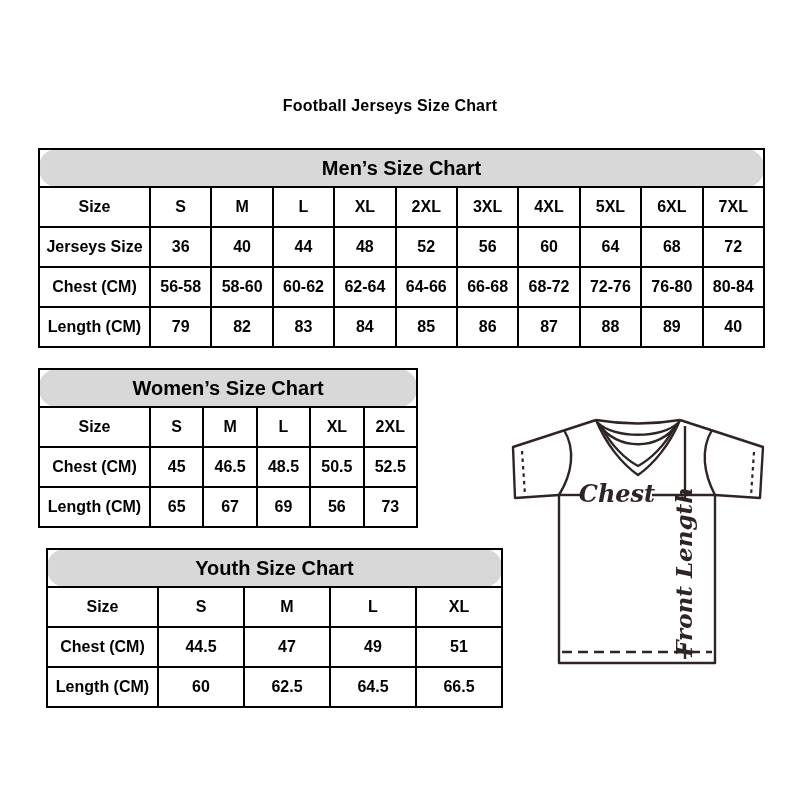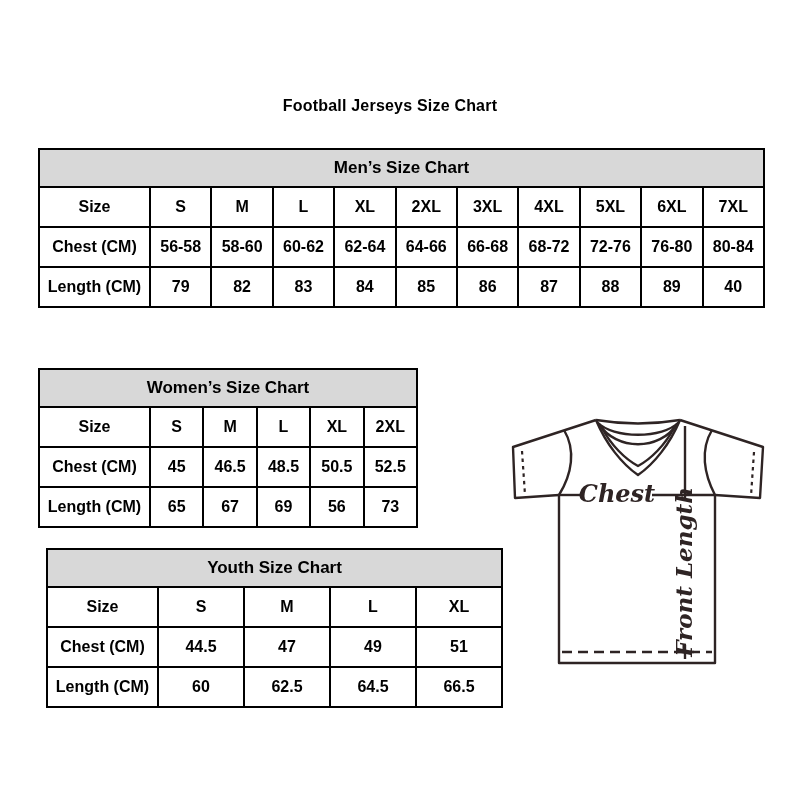--- a/index.html
+++ b/index.html
@@ -38,22 +38,23 @@
     border: 2px solid var(--table-border, #000000);
     text-align: center;
     vertical-align: middle;
     padding: 0;
     font-size: 16px;
     overflow: hidden;
     white-space: nowrap;
   }
   table.size-table thead th.tbl-head {
     height: 36px;
-    font-size: 17px;
+    font-size: 20px;
     background: var(--header-bg, #d8d8d8);
+    border-radius: 18px;
   }
   table.size-table tbody th,
   table.size-table tbody td {
     height: 38px;
   }
   #mens-table   { left: 38px; top: 148px; width: 727px; }
   #womens-table { left: 38px; top: 368px; width: 380px; }
   #youth-table  { left: 46px; top: 548px; width: 457px; }
   .jersey-wrap {
     position: absolute;
@@ -103,20 +104,33 @@
           <td>L</td>
           <td>XL</td>
           <td>2XL</td>
           <td>3XL</td>
           <td>4XL</td>
           <td>5XL</td>
           <td>6XL</td>
           <td>7XL</td>
         </tr>
         <tr>
+          <th>Jerseys Size</th>
+          <td>36</td>
+          <td>40</td>
+          <td>44</td>
+          <td>48</td>
+          <td>52</td>
+          <td>56</td>
+          <td>60</td>
+          <td>64</td>
+          <td>68</td>
+          <td>72</td>
+        </tr>
+        <tr>
           <th>Chest (CM)</th>
           <td>56-58</td>
           <td>58-60</td>
           <td>60-62</td>
           <td>62-64</td>
           <td>64-66</td>
           <td>66-68</td>
           <td>68-72</td>
           <td>72-76</td>
           <td>76-80</td>

